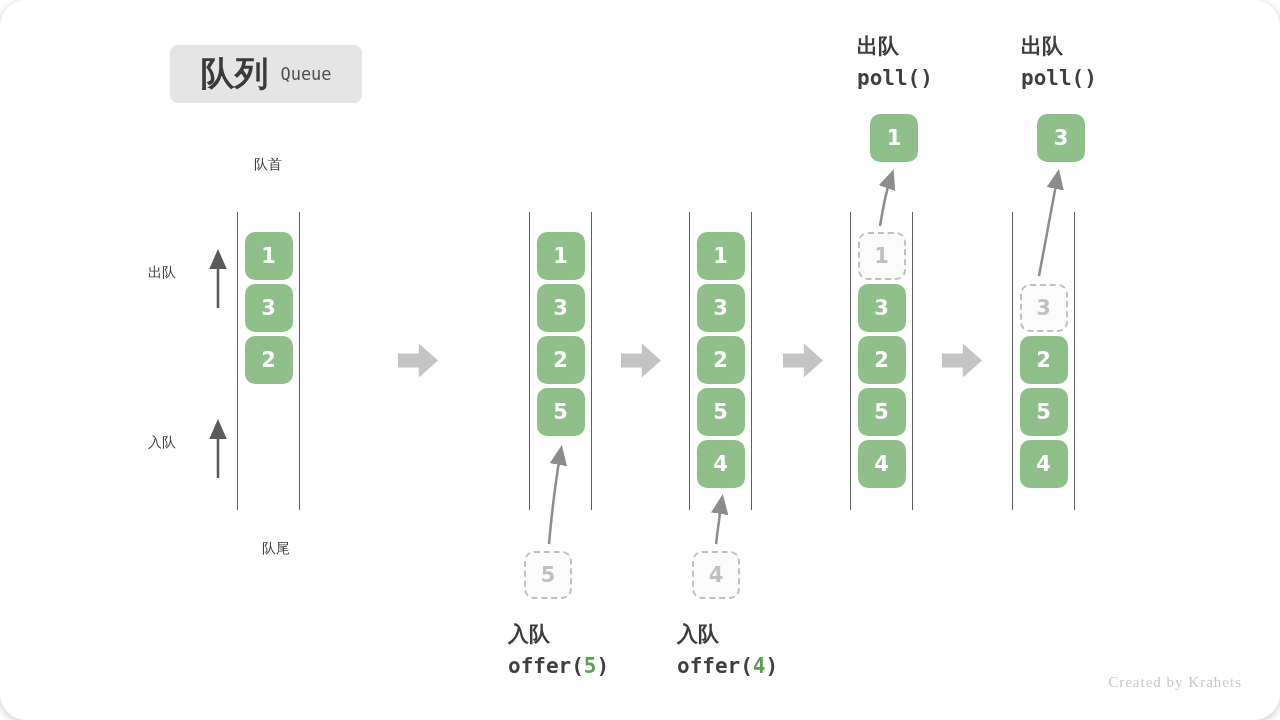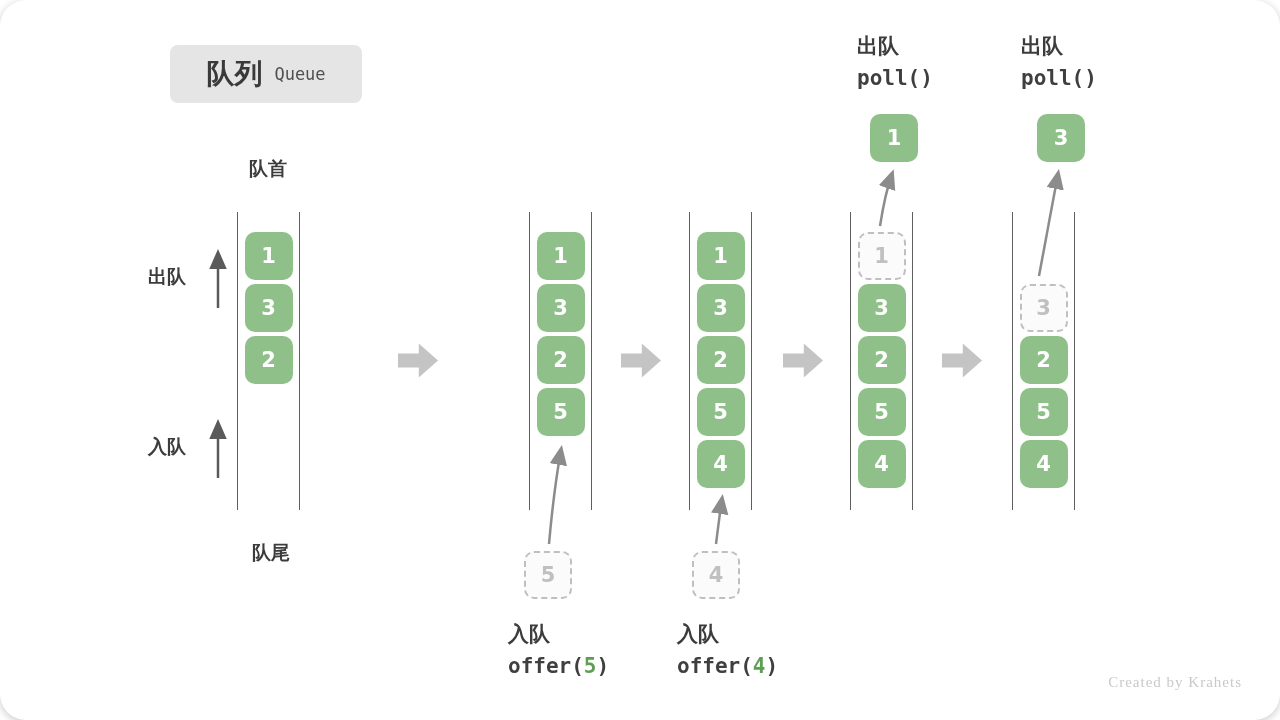--- a/index.html
+++ b/index.html
@@ -8,24 +8,24 @@
     border-radius:26px;box-shadow:0 2px 8px rgba(0,0,0,.22);
     overflow:hidden;
     font-family:"DejaVu Sans","Liberation Sans",sans-serif;
   }
   
   .badge{
     position:absolute;left:170px;top:45px;width:192px;height:58px;
     background:#E5E5E5;border-radius:8px;
     display:flex;align-items:center;justify-content:center;gap:12px;
   }
-  .badge .zh{font-size:28px;font-weight:700;color:#3A3A3A;}
+  .badge .zh{font-size:34px;font-weight:700;color:#3A3A3A;}
   .badge .en{font-size:17px;color:#4F4F4F;font-family:"DejaVu Sans Mono","Liberation Mono",monospace;}
   
-  .cn{position:absolute;font-size:19px;font-weight:700;color:#3C3C3C;white-space:nowrap;}
+  .cn{position:absolute;font-size:14px;font-weight:400;color:#3C3C3C;white-space:nowrap;}
   .lbl-front{left:237px;top:156px;width:62px;text-align:center;}
   .lbl-rear{left:228px;top:540px;width:62px;text-align:right;}
   .lbl-dequeue{left:148px;top:264px;}
   .lbl-enqueue{left:148px;top:434px;}
   
   .queue{
     position:absolute;top:212px;width:61px;height:298px;
     border-left:1.5px solid #5f5f5f;border-right:1.5px solid #5f5f5f;
   }
   .block{

